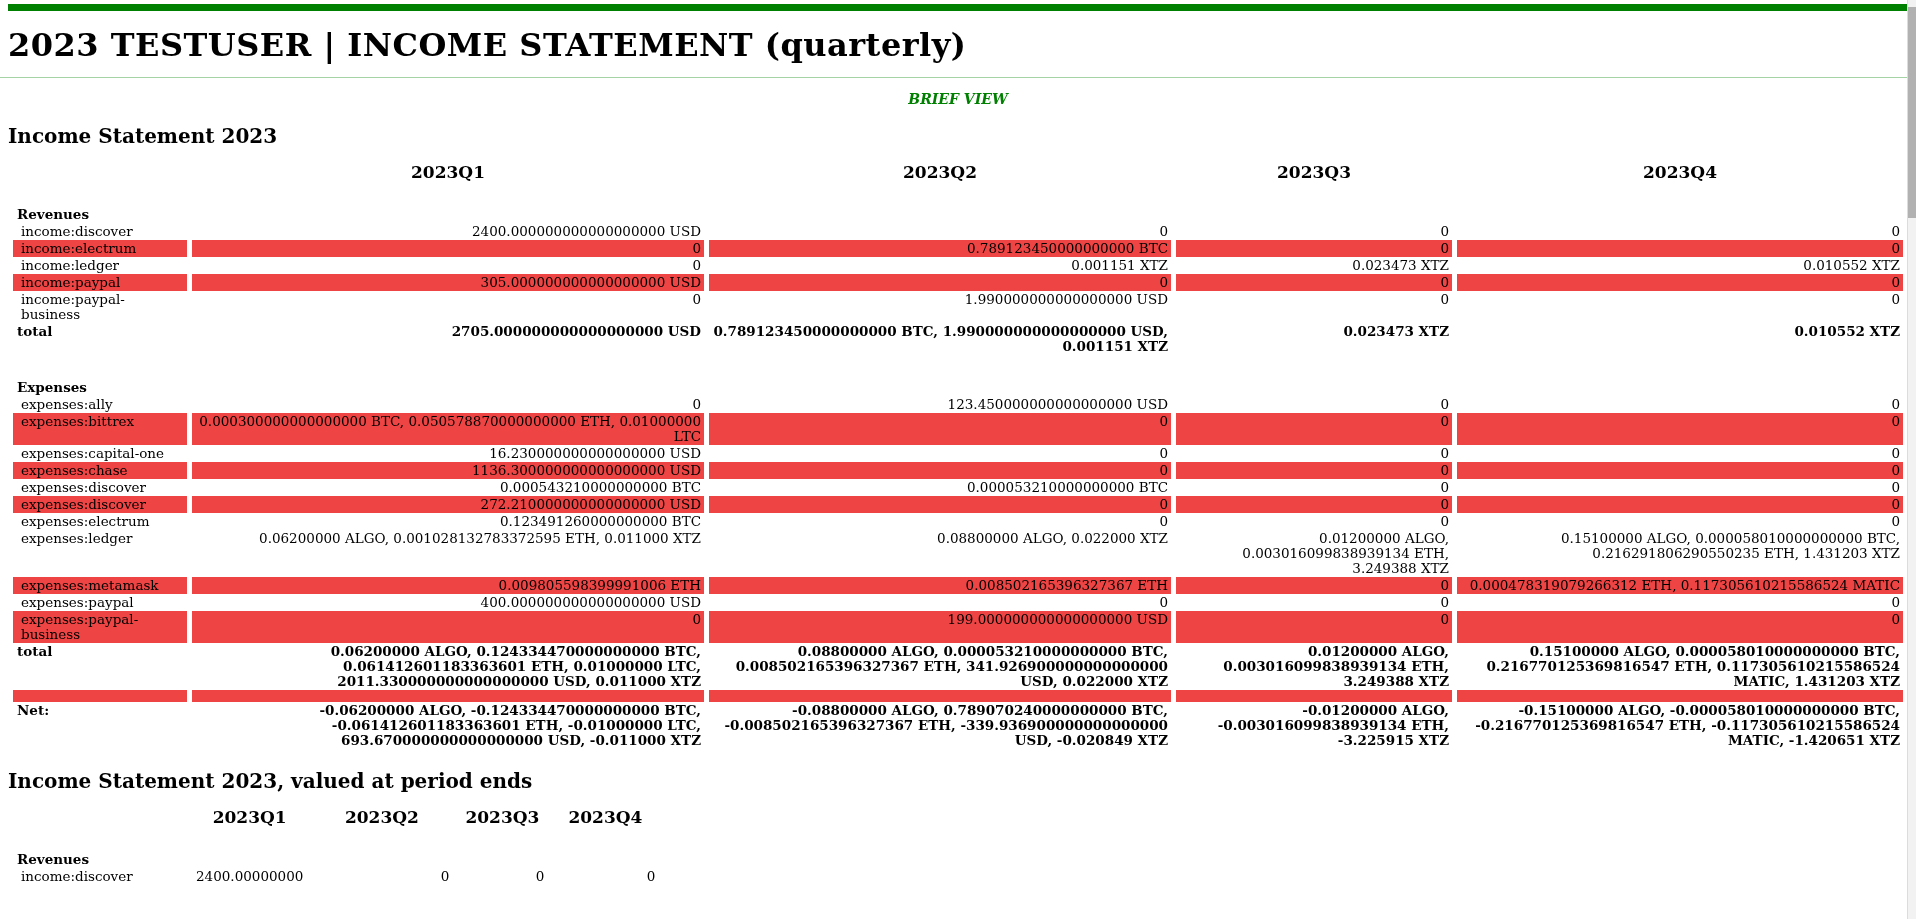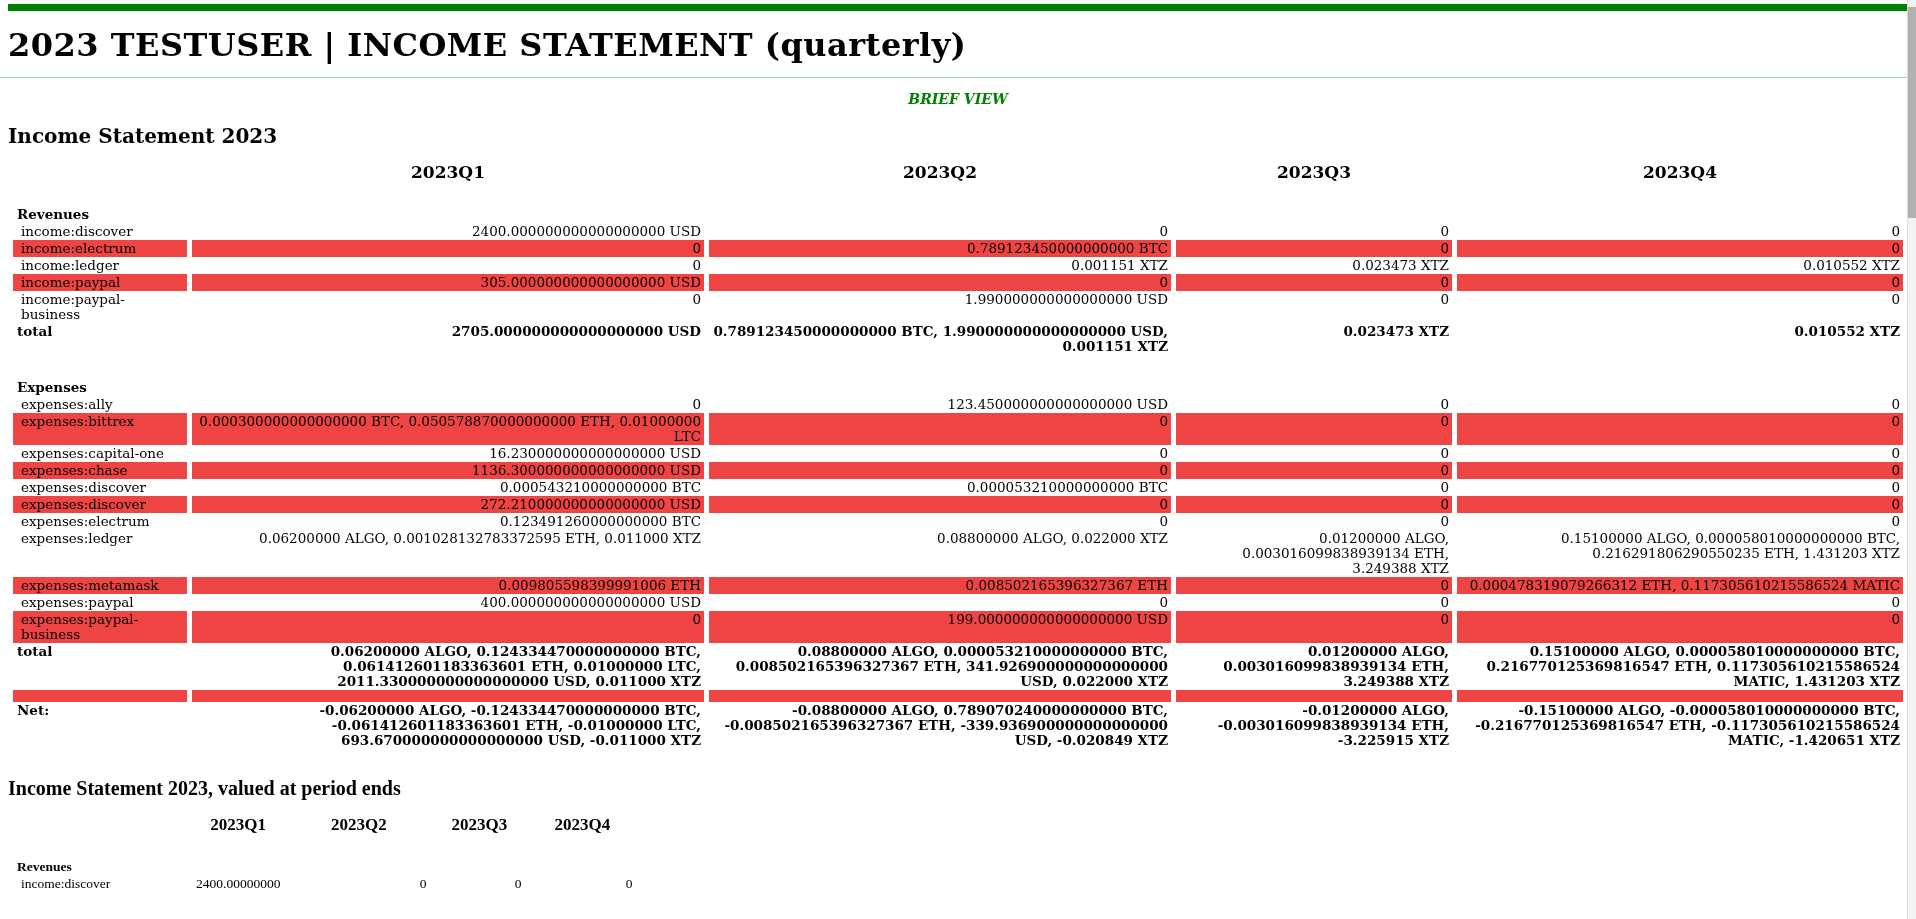--- a/index.html
+++ b/index.html
@@ -249,21 +249,21 @@
             <td class="name">Net:</td>
             <td class="val">-0.06200000 ALGO, -0.124334470000000000 BTC, -0.061412601183363601 ETH, -0.01000000 LTC, 693.670000000000000000 USD, -0.011000 XTZ</td>
             <td class="val">-0.08800000 ALGO, 0.789070240000000000 BTC, -0.008502165396327367 ETH, -339.936900000000000000 USD, -0.020849 XTZ</td>
             <td class="val">-0.01200000 ALGO, -0.003016099838939134 ETH, -3.225915 XTZ</td>
             <td class="val">-0.15100000 ALGO, -0.000058010000000000 BTC, -0.216770125369816547 ETH, -0.117305610215586524 MATIC, -1.420651 XTZ</td>
           </tr>
         </tbody>
     </table>
   </section>
 
-  <section style="margin-top:28px;font-family:Liberation Serif, serif;">
+  <section style="margin-top:20px;">
     <h2>Income Statement 2023, valued at period ends</h2>
     <table class="t1">
       <colgroup>
         <col class="c-name">
           <col class="c-q1">
           <col class="c-q2">
           <col class="c-q3">
           <col class="c-q4">
       </colgroup>
       <tbody>

